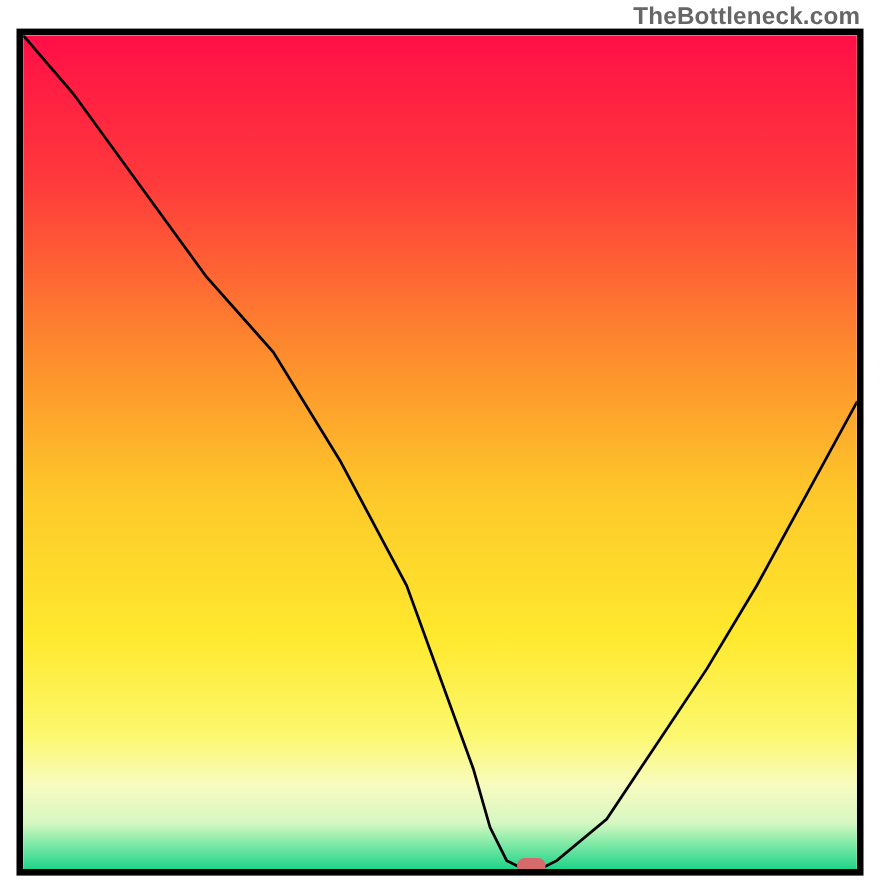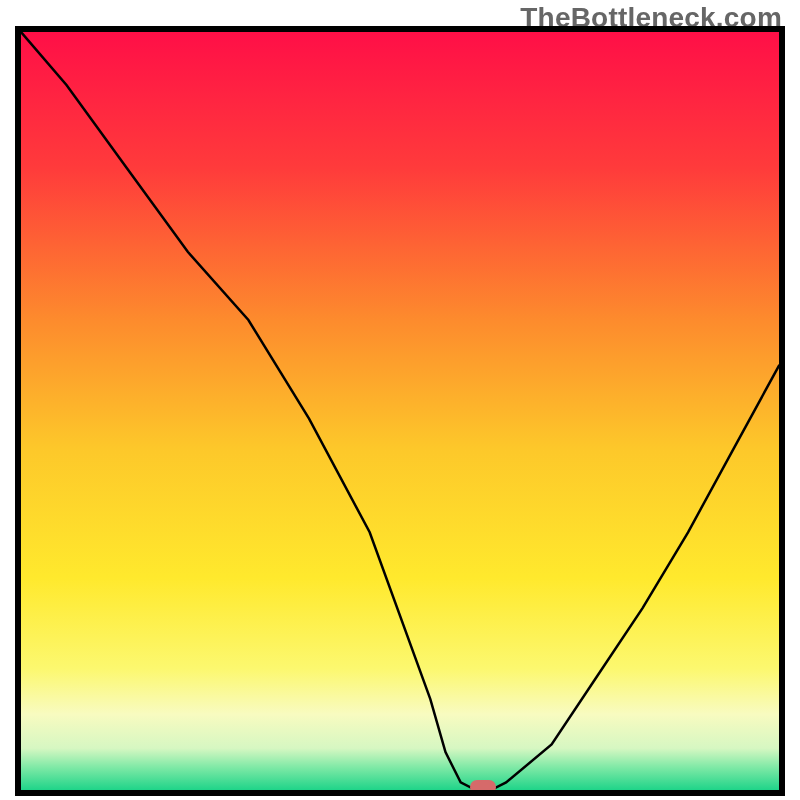--- a/index.html
+++ b/index.html
@@ -14,21 +14,21 @@
   .outer {
     position: relative;
     width: 800px;
     height: 800px;
     box-sizing: border-box;
   }
   .watermark {
     position: absolute;
     top: 2px;
     right: 18px;
-    font-size: 28px;
+    font-size: 22px;
     font-weight: bold;
     color: #666;
     letter-spacing: 0.2px;
   }
   .plot {
     position: absolute;
     left: 15px;
     top: 26px;
     width: 770px;
     height: 770px;

